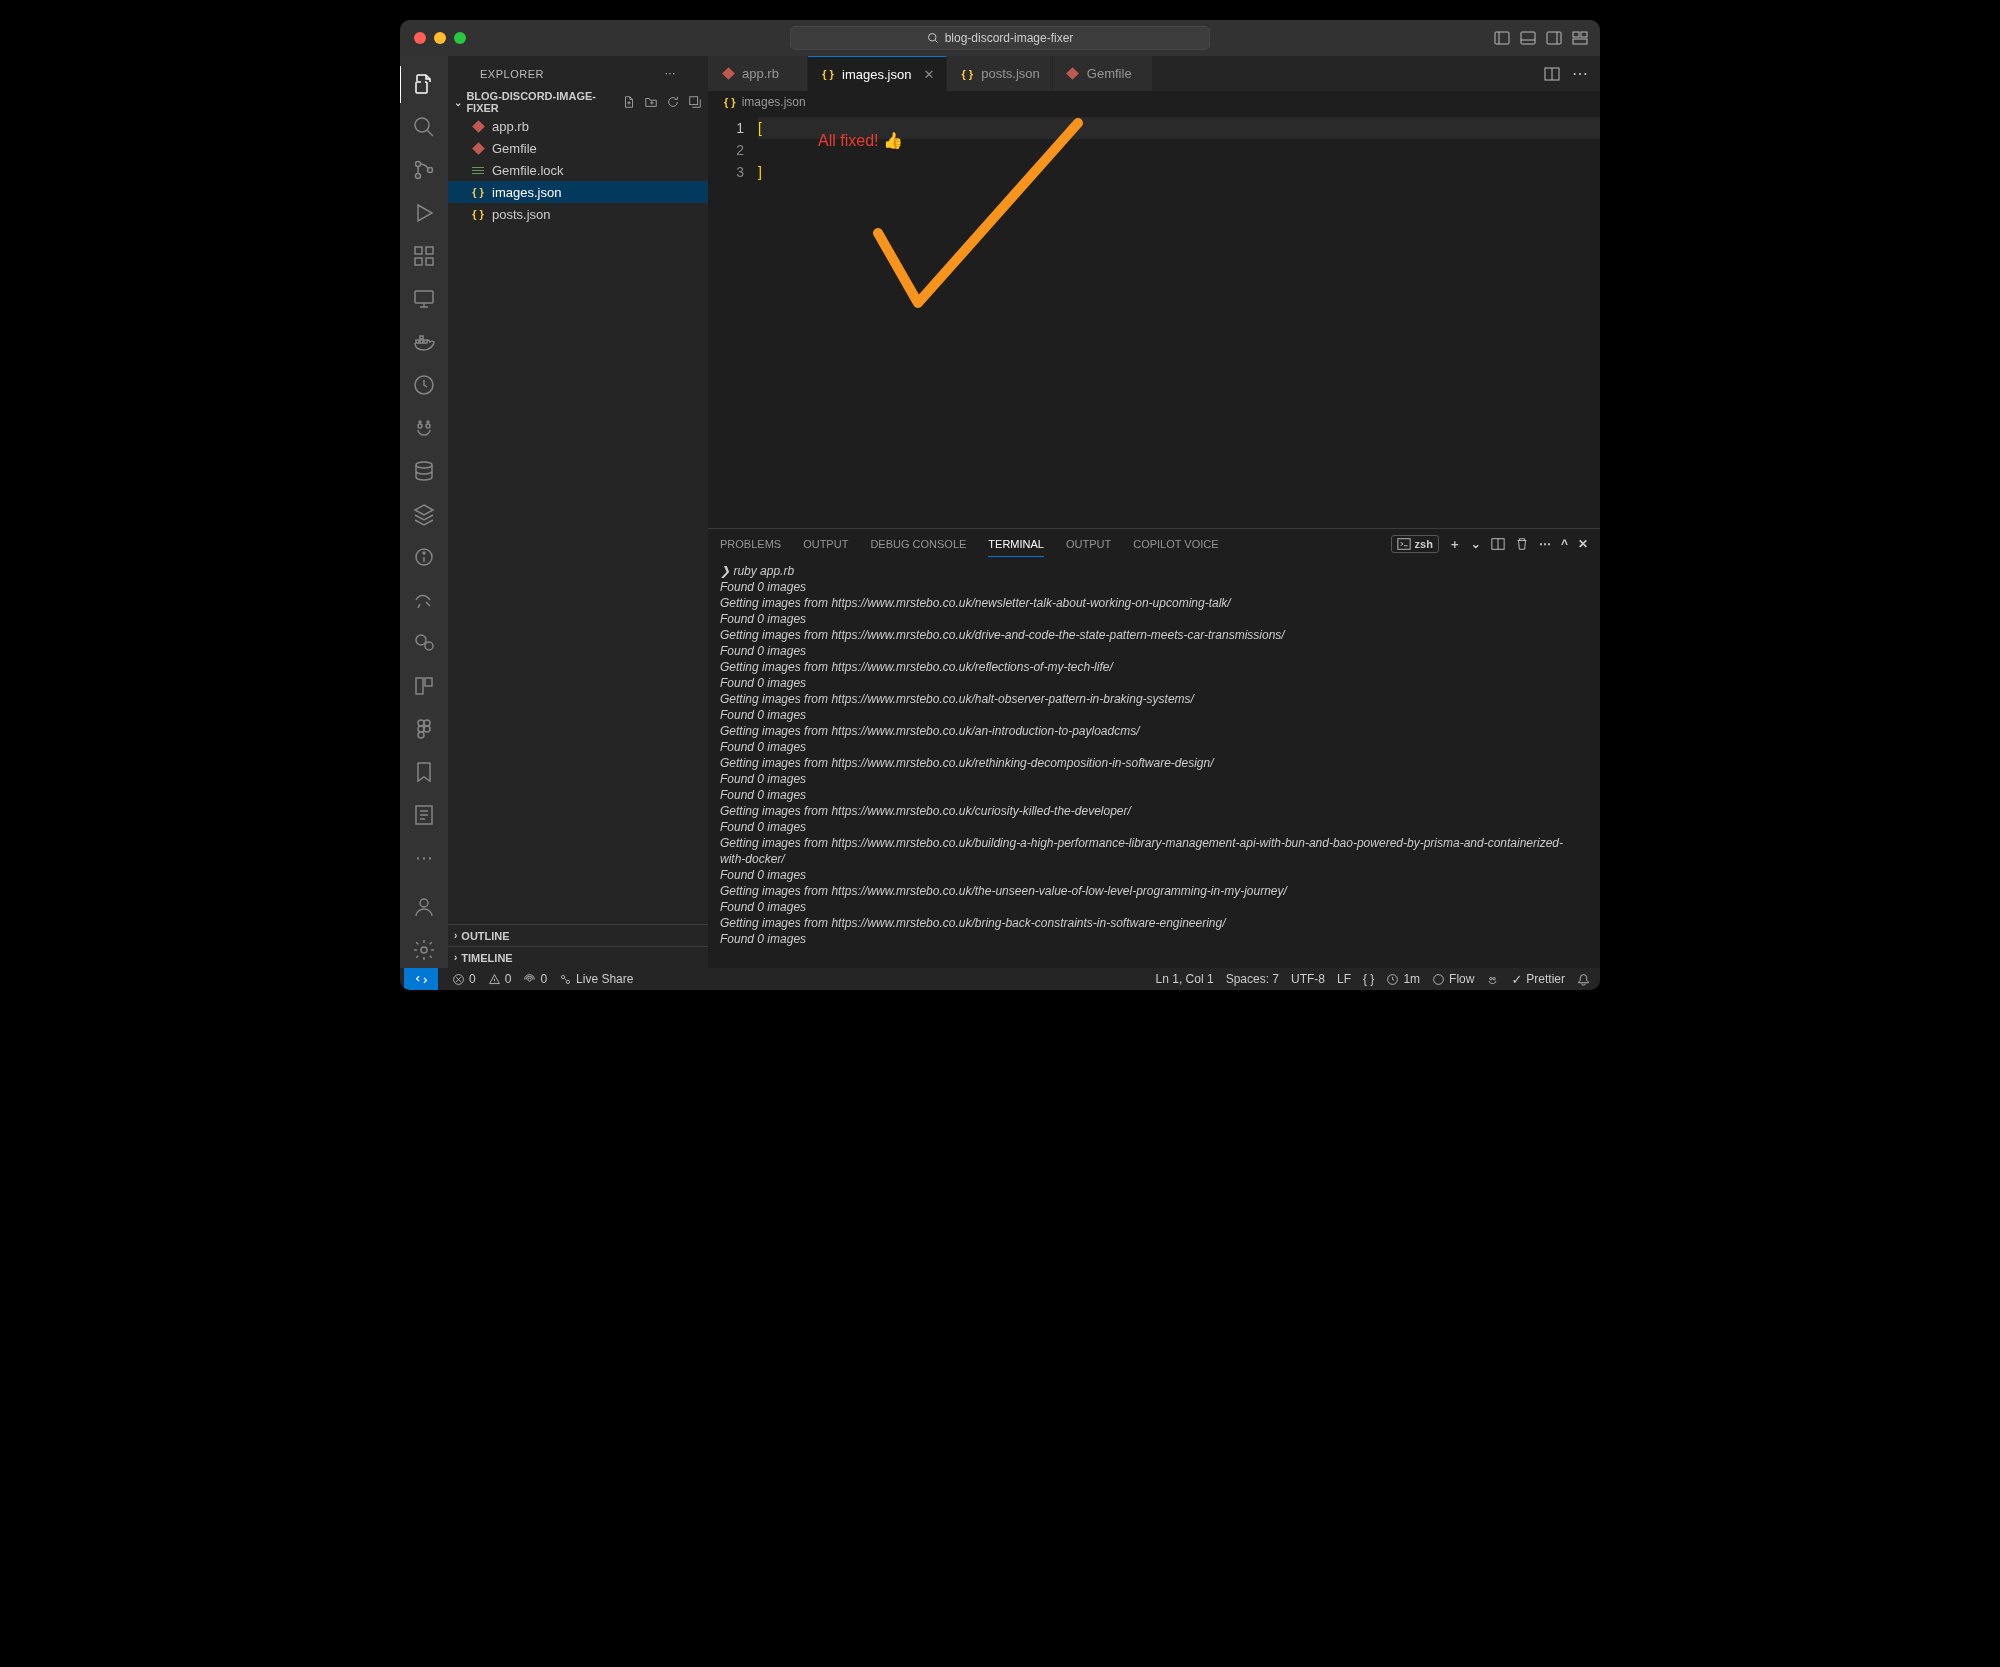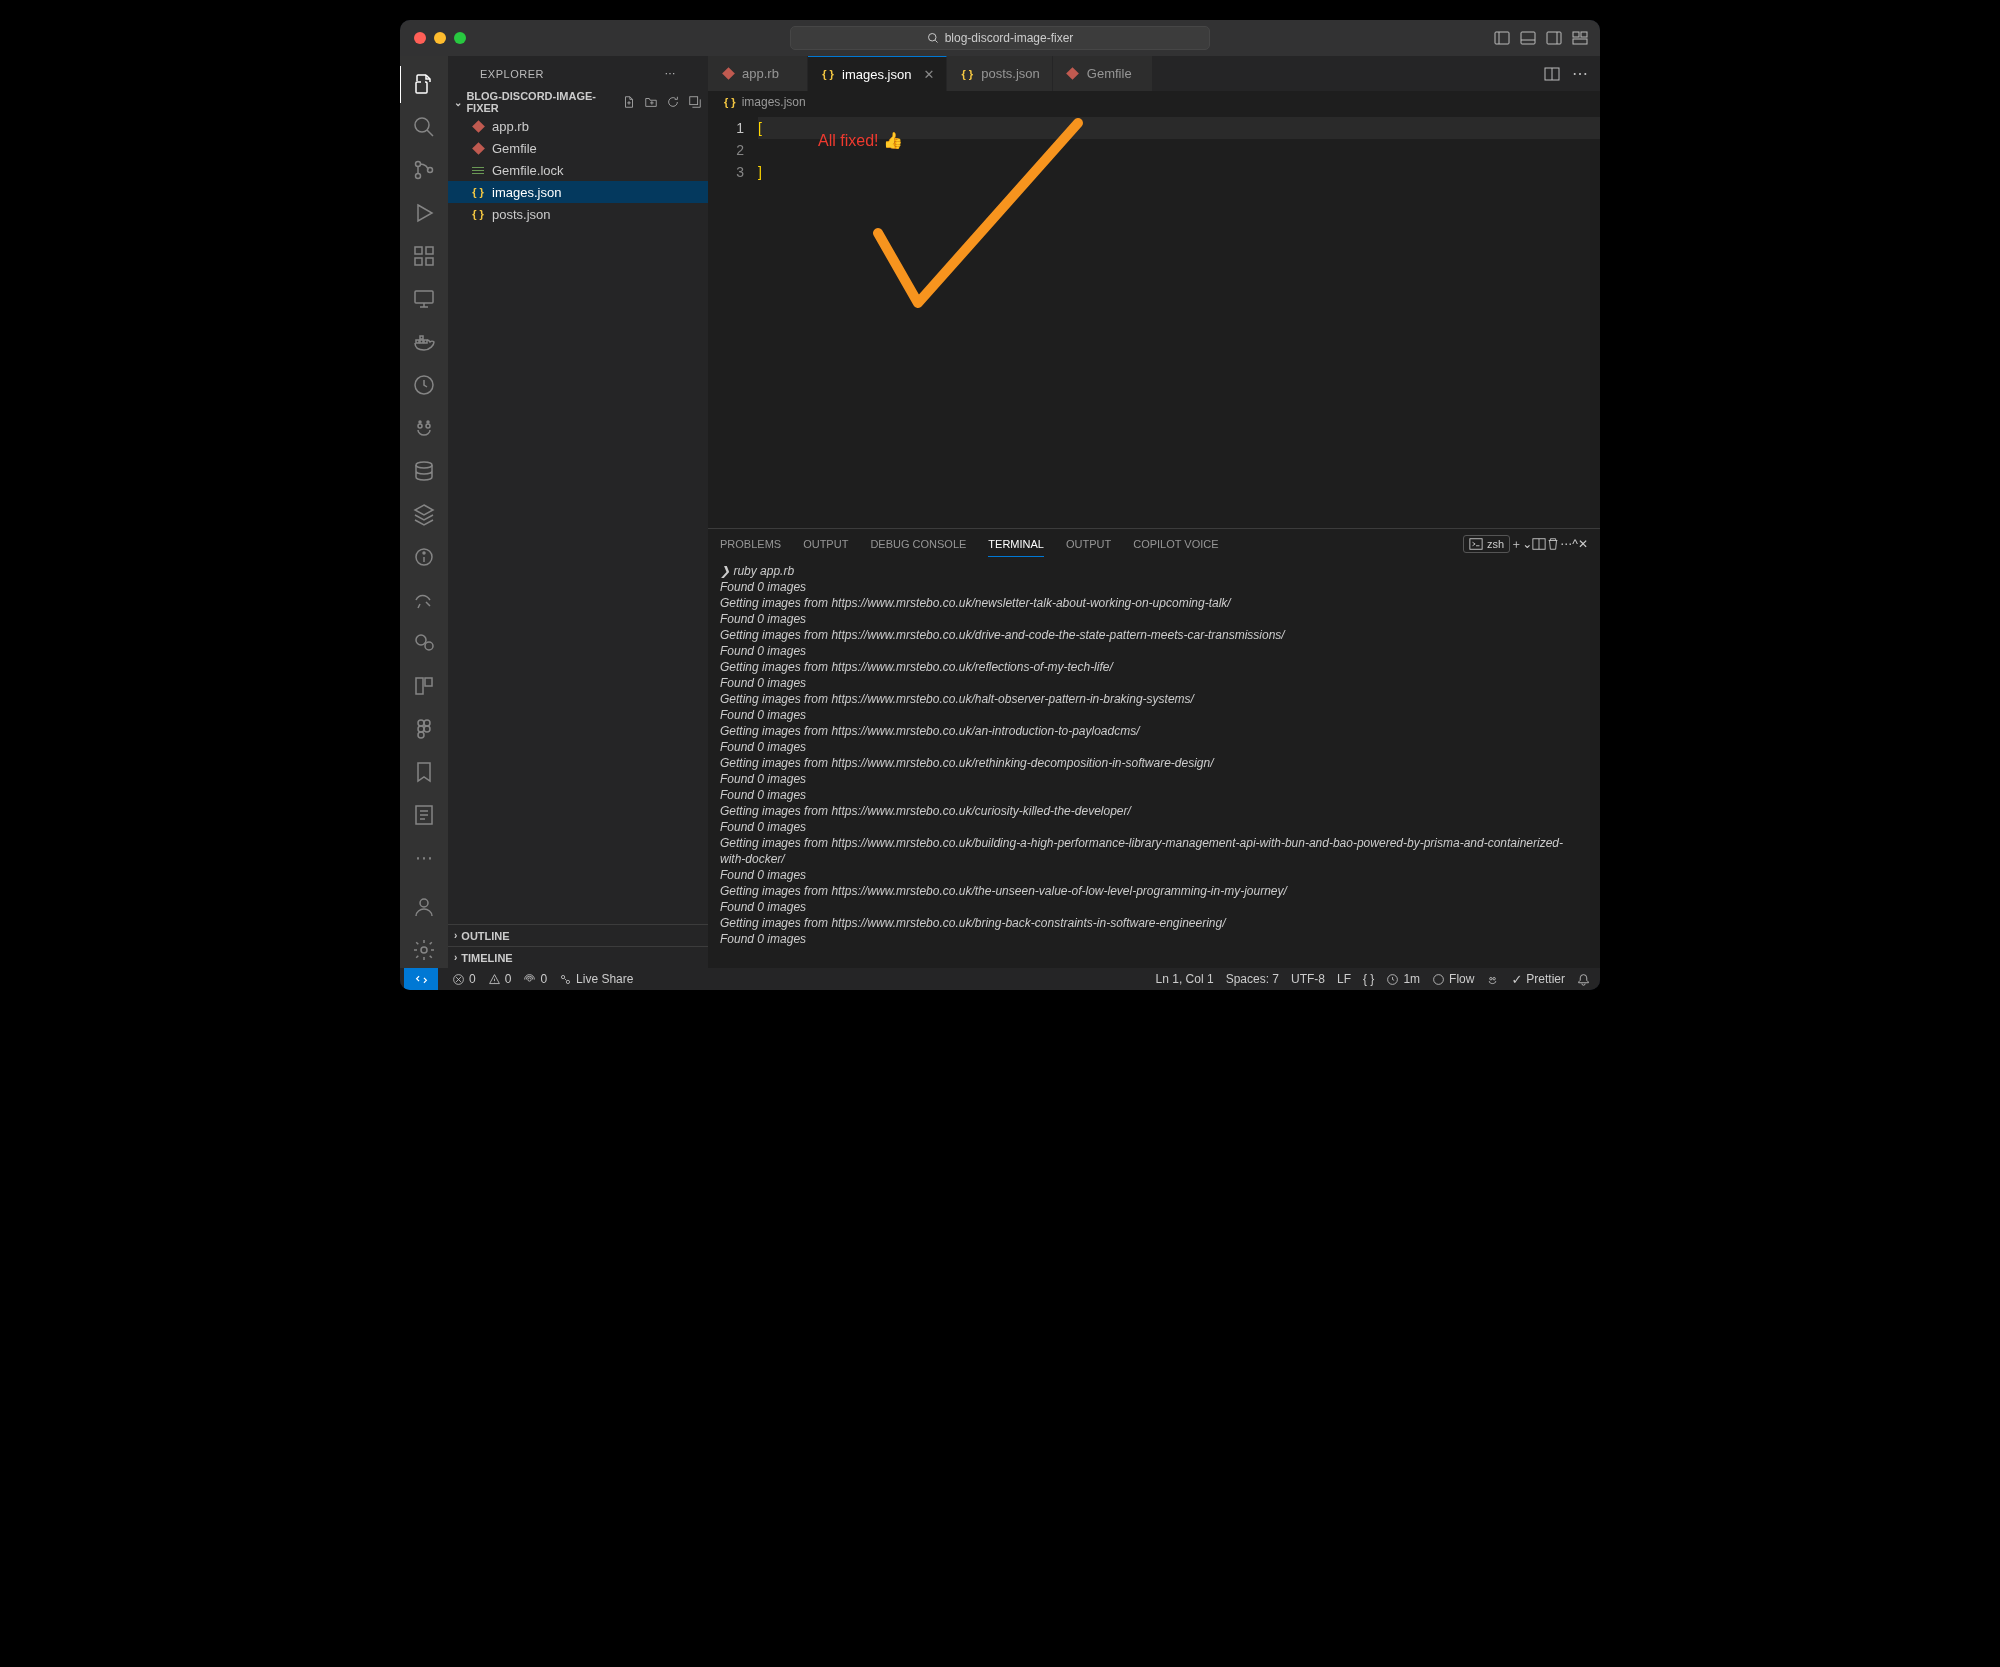--- a/index.html
+++ b/index.html
@@ -58,21 +58,21 @@
 .code .br{ color:#ffd700;}
 .line{height:22px;}
 .line.current{ background:#2a2a2a;}
 .annotation{ position:absolute; top:18px; left:110px; color:#ef3a2f; font-size:16px; font-family:-apple-system,sans-serif; font-weight:500; z-index:5;}
 .checkmark{ position:absolute; top:0; left:150px; width:400px; height:320px; z-index:4;}
 
 .panel{ height:440px; border-top:1px solid #3c3c3c; display:flex; flex-direction:column;}
 .panel-tabs{ height:30px; display:flex; align-items:center; padding:0 12px; gap:22px; font-size:11px; color:#969696;}
 .panel-tabs .pt{cursor:pointer; padding:6px 0;}
 .panel-tabs .pt.active{ color:#fff; border-bottom:1px solid #0078d4;}
-.panel-tabs .panel-actions{ margin-left:auto; display:flex; align-items:center; font-size:12px; color:#ccc;}
+.panel-tabs .panel-actions{ margin-left:auto; display:flex; gap:10px; align-items:center; font-size:12px; color:#ccc;font-weight:bold;}
 .panel-actions .badge{ border:1px solid #555; border-radius:3px; padding:1px 5px; display:flex; align-items:center; gap:4px; font-size:11px;}
 .panel-actions svg{width:14px;height:14px;}
 .terminal{ flex:1; overflow:auto; padding:4px 12px 8px; font-family:Menlo,Monaco,Consolas,monospace; font-size:12px; line-height:16px; color:#ccc; font-style:italic;}
 
 .statusbar{ height:22px; background:#252526; display:flex; align-items:center; font-size:12px; color:#ccc; padding:0 4px;}
 .statusbar .sb-remote{ background:#0078d4; height:22px; width:34px; display:flex; align-items:center; justify-content:center; margin-right:8px;}
 .statusbar .sb-item{ padding:0 6px; display:flex; align-items:center; gap:4px; cursor:pointer;}
 .statusbar .sb-right{ margin-left:auto; display:flex; }
 .statusbar svg{width:13px;height:13px;}
 </style>

